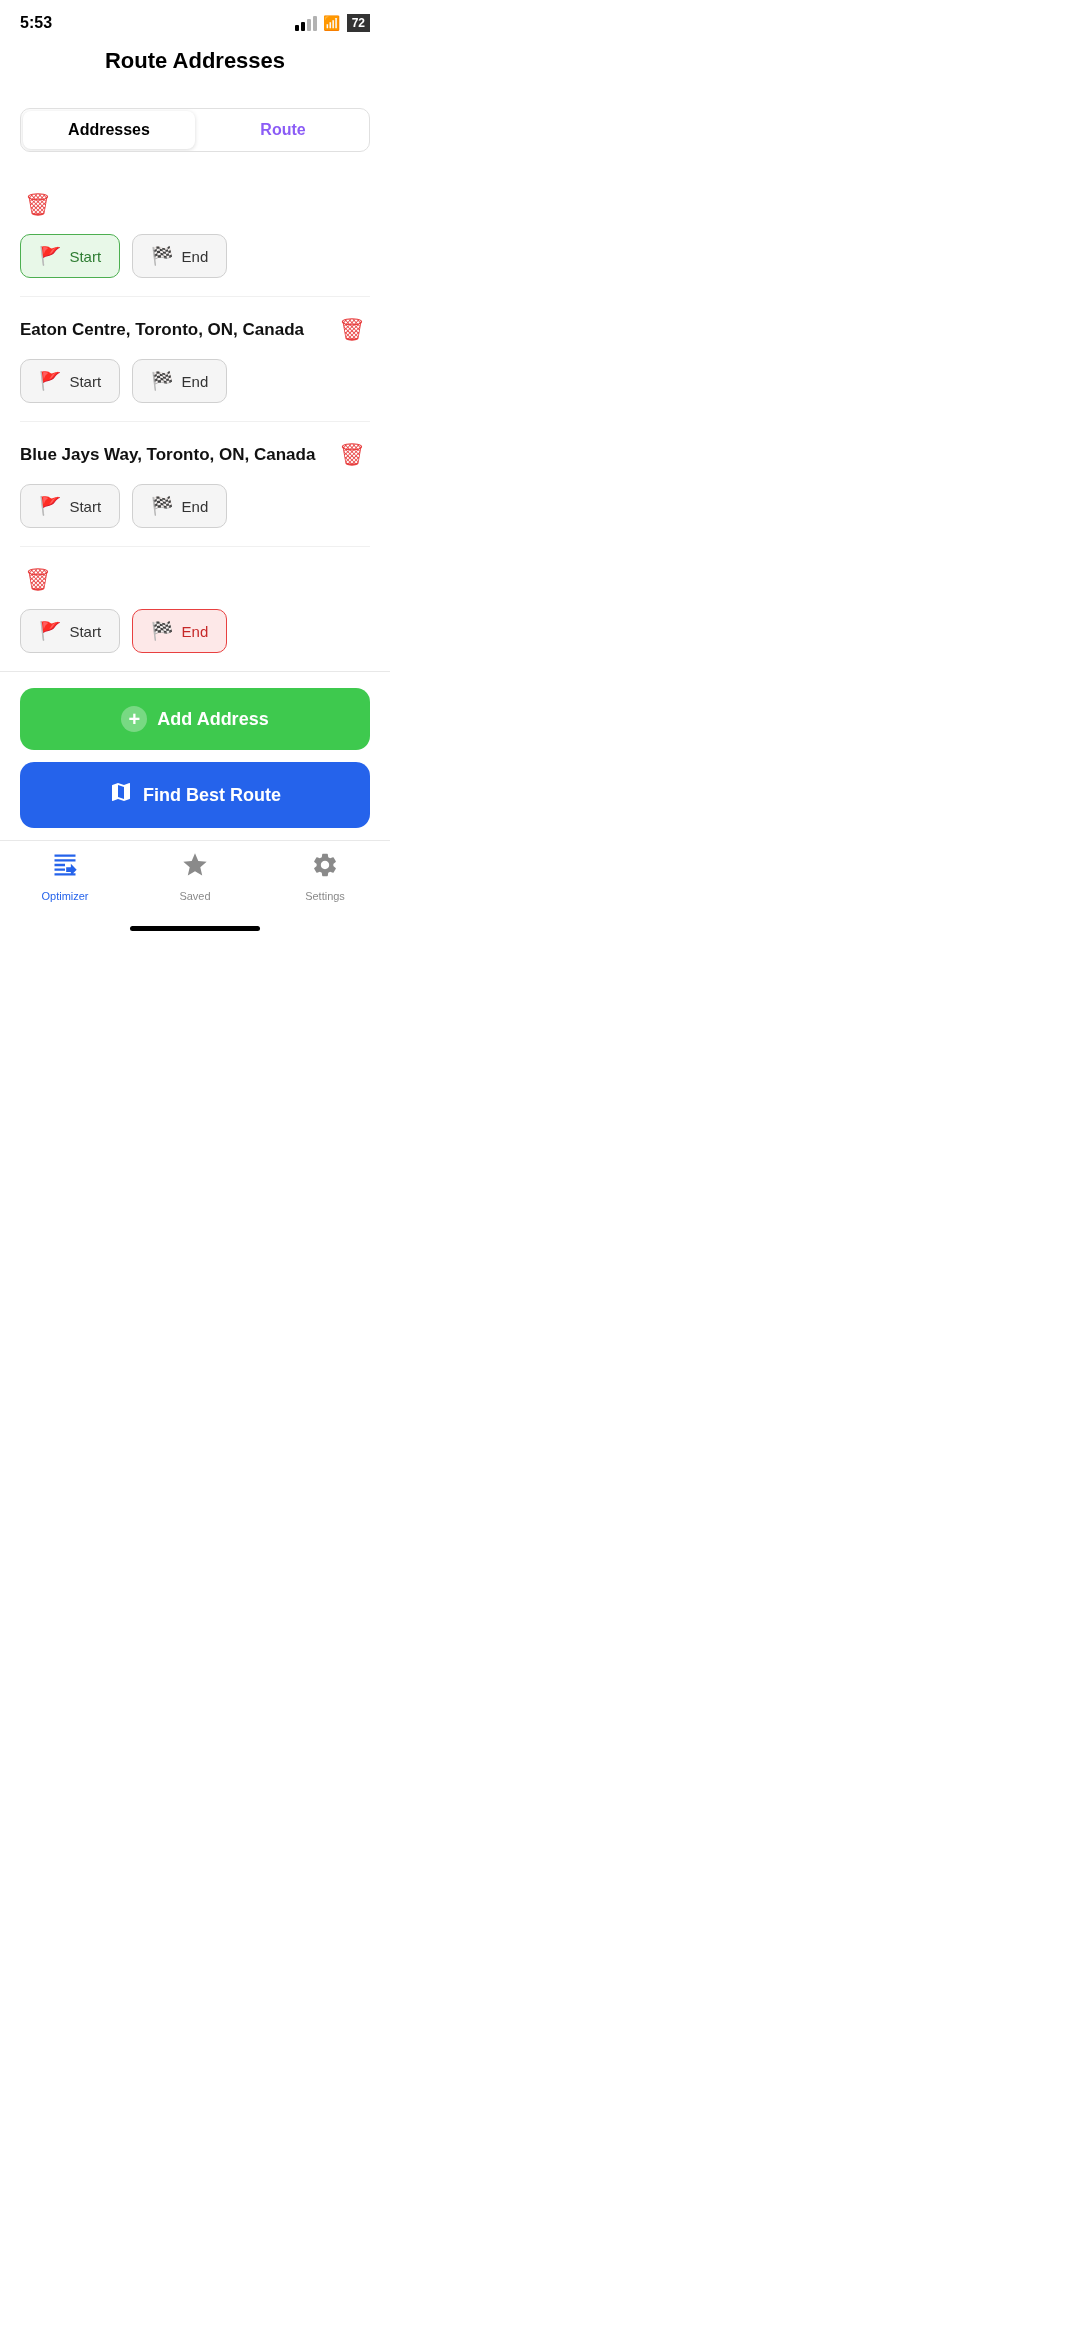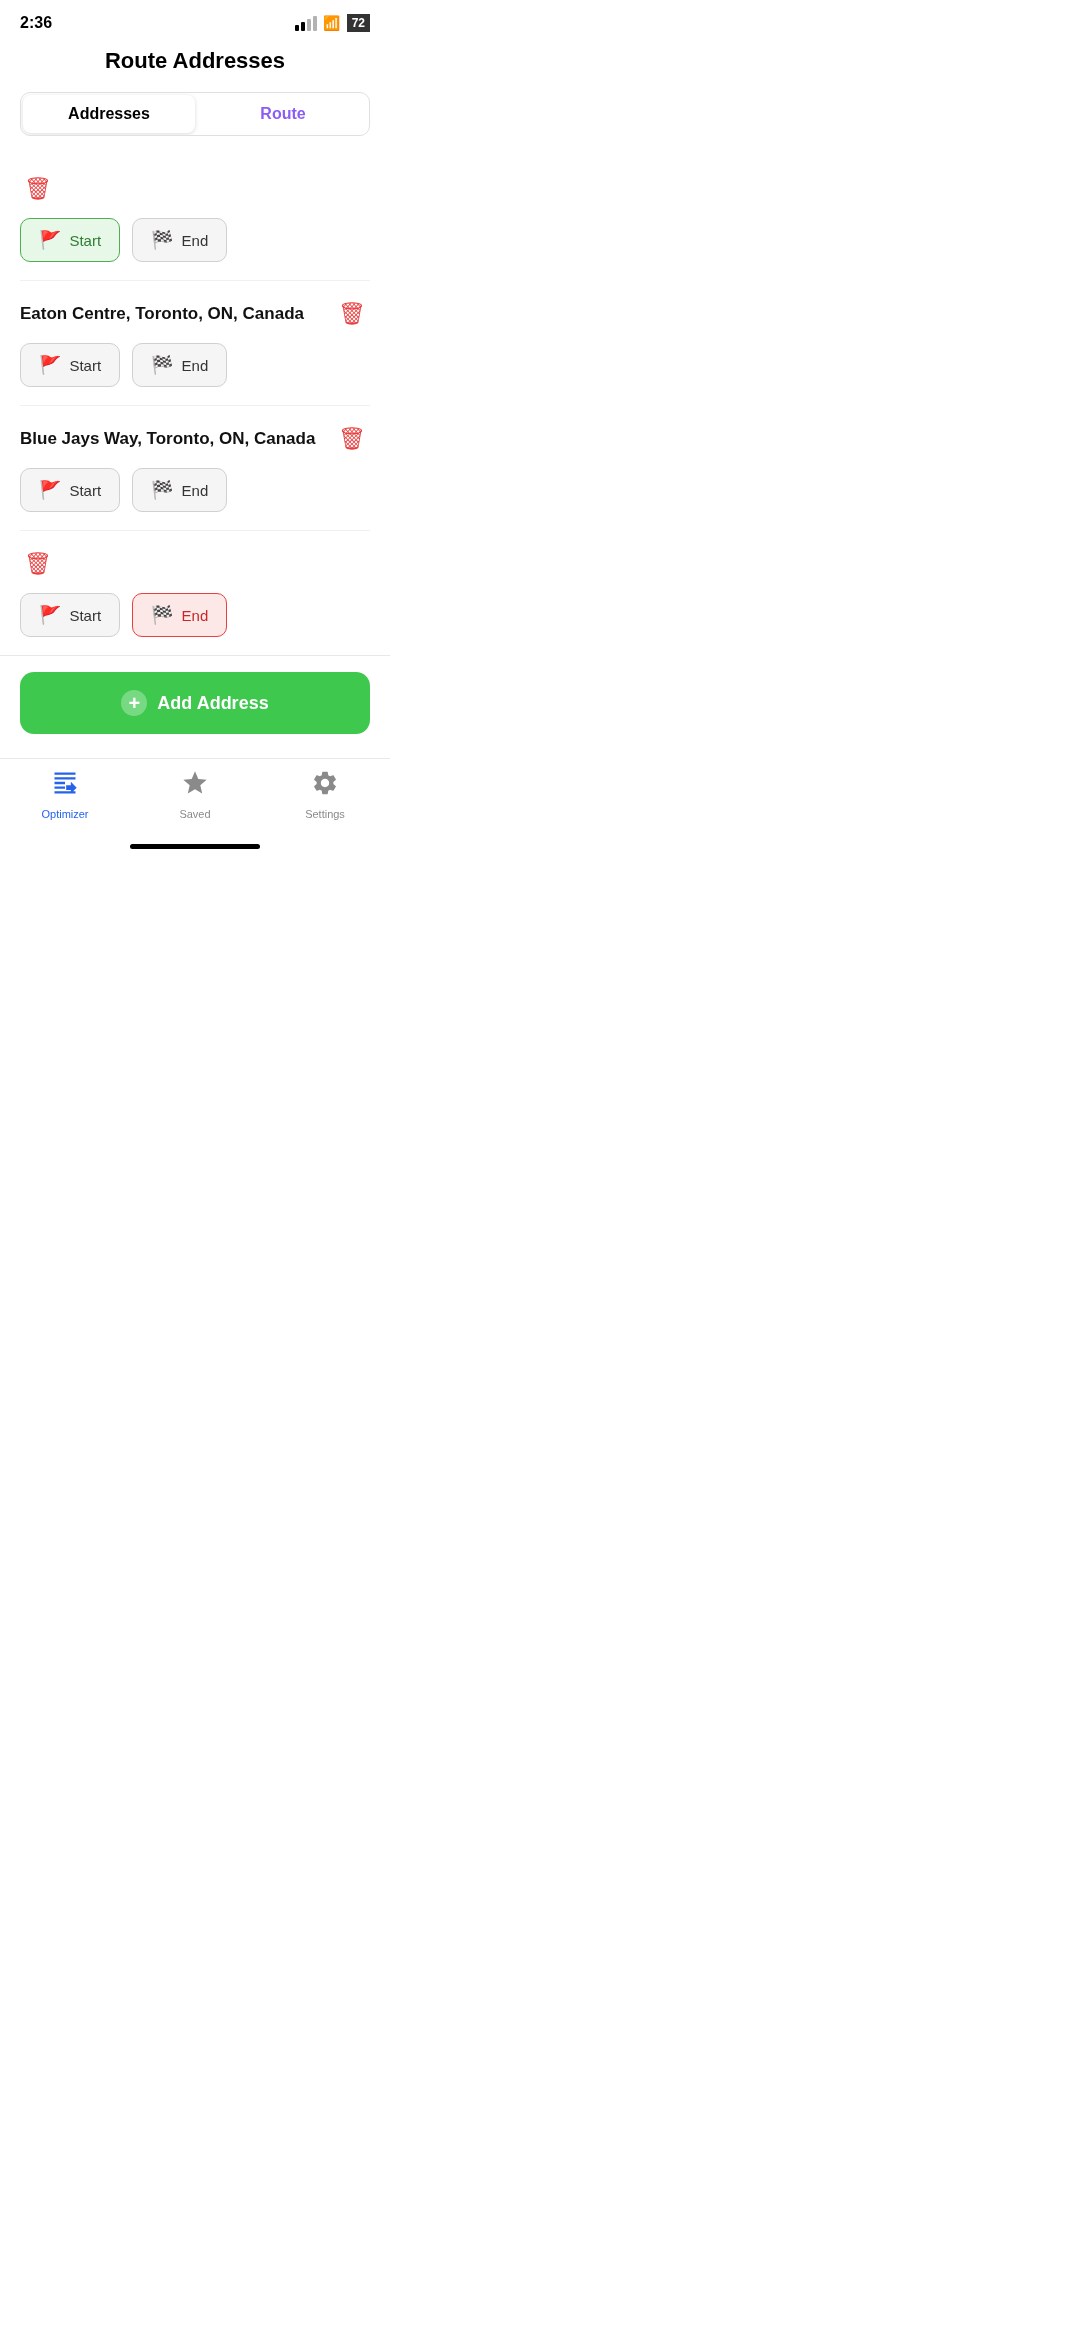--- a/index.html
+++ b/index.html
@@ -53,21 +53,21 @@
     .header {
       text-align: center;
       padding: 10px 20px 18px;
       font-size: 22px;
       font-weight: 700;
     }
 
     
     .segment-control {
       display: flex;
-      margin: 0 20px 20px;
+      margin: 16px 20px 20px;
       border: 1.5px solid #e0e0e0;
       border-radius: 10px;
       overflow: hidden;
     }
     .segment-btn {
       flex: 1;
       padding: 10px 0;
       text-align: center;
       font-size: 16px;
       font-weight: 700;
@@ -238,21 +238,21 @@
       height: 5px;
       background: #000;
       border-radius: 3px;
       margin: 4px auto 8px;
     }
   </style>
 </head>
 <body>
 
 <div class="status-bar">
-  <div class="status-time">2:36</div>
+  <div class="status-time">5:53</div>
   <div class="status-icons">
     <div class="signal-bars">
       <span></span>
         <span></span>
         <span></span>
         <span></span>
     </div>
     <span class="wifi-icon">📶</span>
     <div class="battery">
       <span>72</span>
@@ -342,20 +342,28 @@
       </button>
     </div>
   </div>
 
 </div>
 
 <div class="bottom-section">
   <button class="add-address-btn">
     <span class="plus-circle">+</span>
     <span>Add Address</span>
+  </button>
+  <button class="find-route-btn">
+    <span class="map-icon-svg">
+      <svg width="24" height="24" viewBox="0 0 24 24" fill="white">
+        <path d="M20.5 3l-.16.03L15 5.1 9 3 3.36 4.9c-.21.07-.36.25-.36.48V20.5c0 .28.22.5.5.5l.16-.03L9 18.9l6 2.1 5.64-1.9c.21-.07.36-.25.36-.48V3.5c0-.28-.22-.5-.5-.5zM15 19l-6-2.11V5l6 2.11V19z"></path>
+      </svg>
+    </span>
+    <span>Find Best Route</span>
   </button>
 </div>
 
 <div class="tab-bar">
   <div class="tab-item">
     <span class="tab-icon active">
       <svg width="28" height="28" viewBox="0 0 24 24" fill="#2563eb">
         <path d="M3 3h18v2H3zM3 7h18v2H3zM3 11h9v2H3zM3 15h9v2H3zM3 19h18v2H3zM17 11l5 5-5 5v-3h-4v-4h4z"></path>
       </svg>
     </span>

